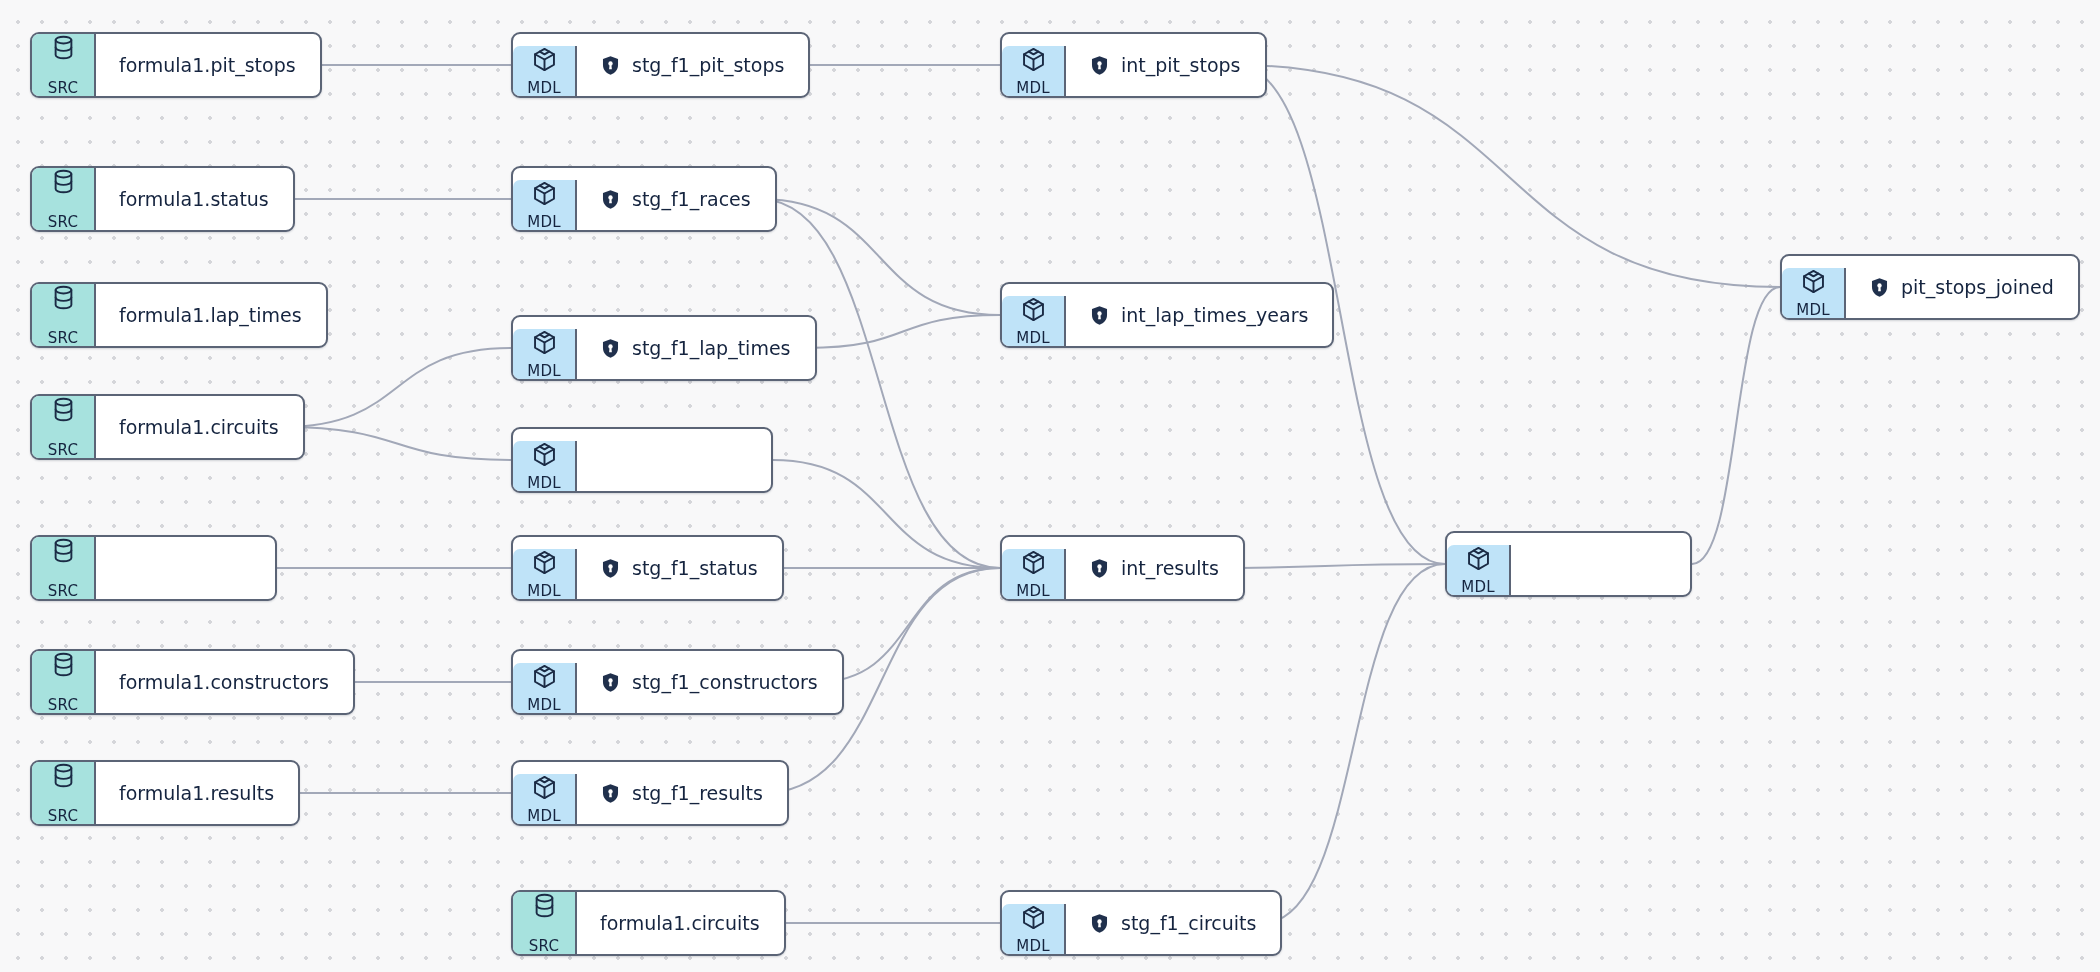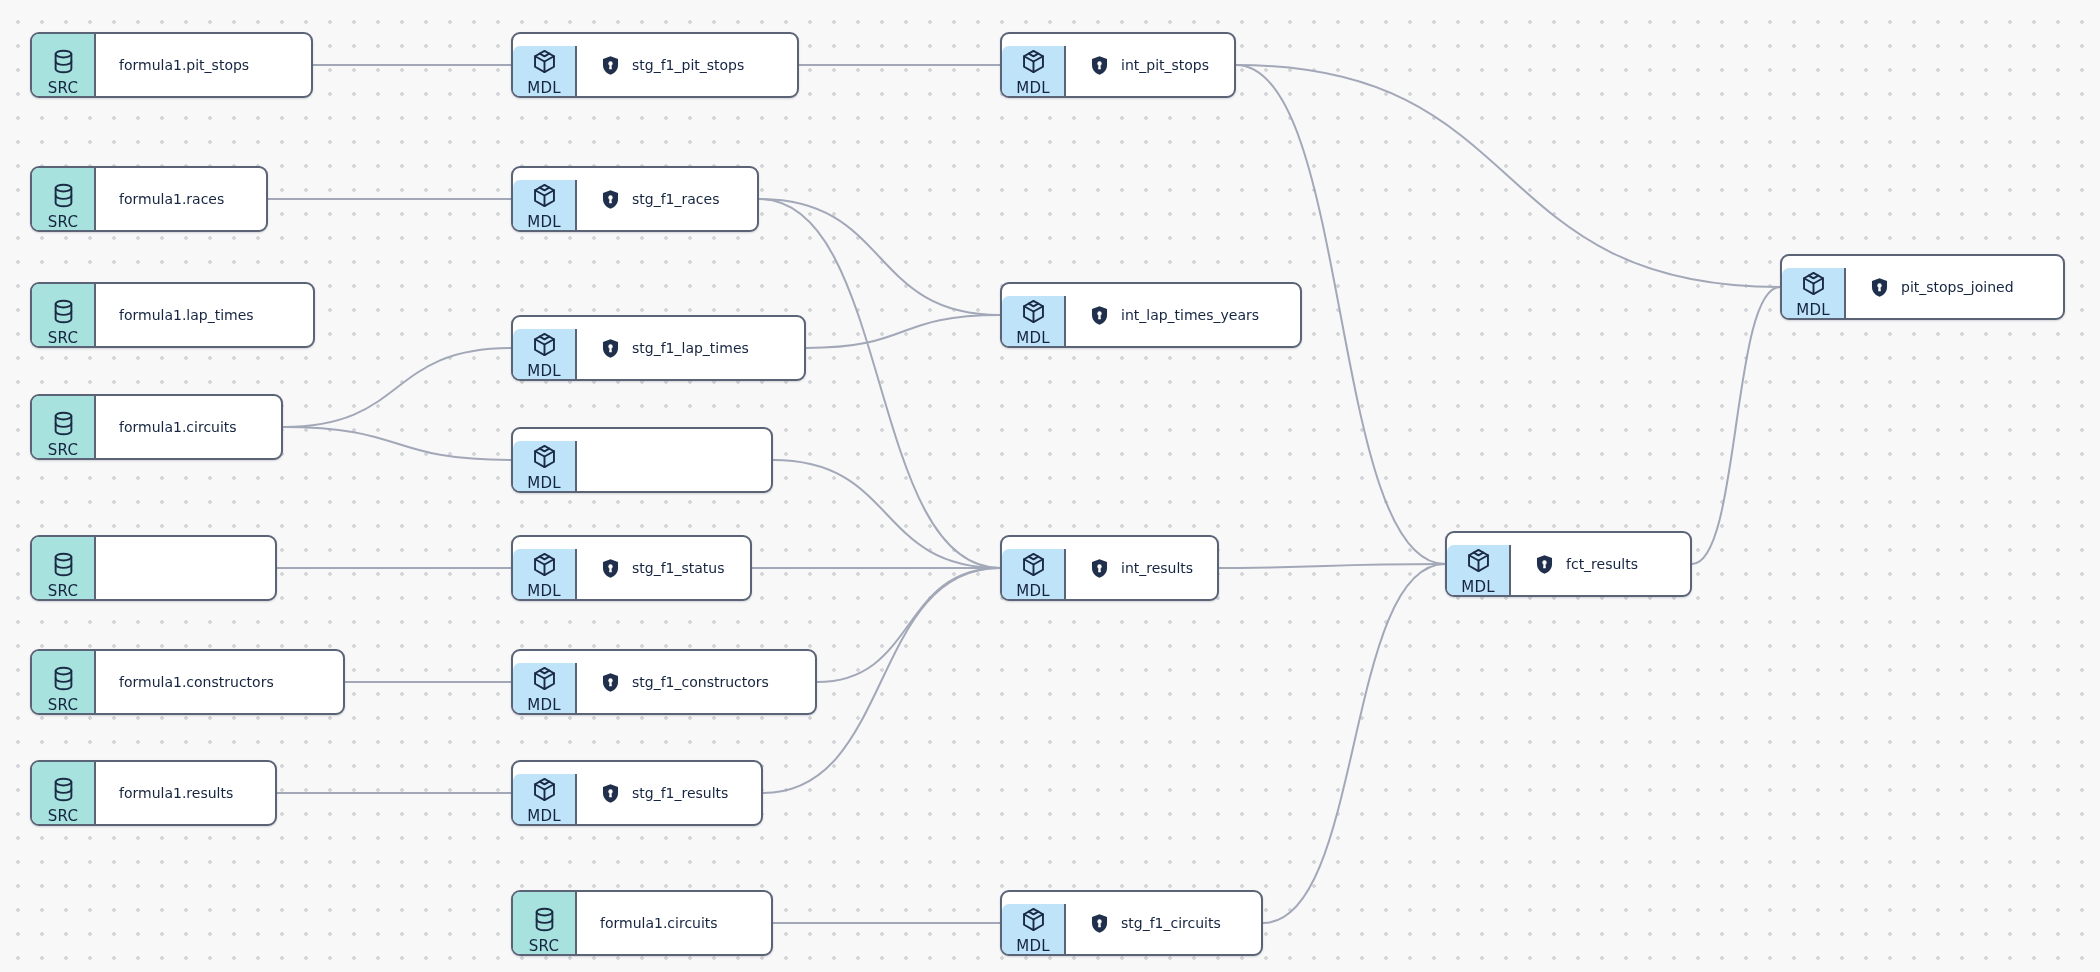--- a/index.html
+++ b/index.html
@@ -20,35 +20,35 @@
   .node{
     position:absolute;height:66px;box-sizing:border-box;
     display:flex;align-items:stretch;
     background:#ffffff;
     border:2px solid #5b6476;border-radius:9px;
     box-shadow:0 1px 2px rgba(30,40,60,0.18);
     cursor:pointer;
   }
   .badge{
     width:62px;flex:0 0 62px;
-    display:flex;flex-direction:column;align-items:center;justify-content:flex-end;
+    display:flex;flex-direction:column;align-items:center;justify-content:space-between;
     border-right:2px solid #5b6476;
     border-radius:7px 0 0 7px;
     gap:1px;
   }
   .badge.src{background:#a7e2de;}
   .badge.mdl{background:#bfe3f8;margin-top:12px;}
   .badge .badge-label{
     font-size:15px;line-height:16px;color:#15243f;letter-spacing:0.2px;
   }
   .node-body{
     display:flex;align-items:center;
     padding:0 24px 0 23px;gap:11px;white-space:nowrap;
   }
-  .node-label{font-size:14px;color:#15243f;}
+  .node-label{font-size:19px;color:#15243f;}
   .shield{display:flex;align-items:center;}
 </style>
 </head>
 <body>
 
 <div class="canvas" id="canvas">
   <svg class="edges" id="edges">
       <path d="M 313 65 C 421.9 65, 402.1 65, 511 65"></path>
       <path d="M 268 199 C 401.65 199, 377.35 199, 511 199"></path>
       <path d="M 283 427 C 408.4 427, 385.6 348, 511 348"></path>
@@ -87,21 +87,21 @@
     <div class="node" style="left: 30px; top: 166px; min-width: 238px;">
       <div class="badge src">
         <span><svg viewBox="0 0 24 24" width="27" height="27" fill="none" stroke="#1b2b45" stroke-width="1.7" stroke-linecap="round">
             <ellipse cx="12" cy="5.4" rx="7" ry="3"></ellipse>
             <path d="M5 5.4v6.6c0 1.66 3.13 3 7 3s7-1.34 7-3V5.4"></path>
             <path d="M5 12v6.6c0 1.66 3.13 3 7 3s7-1.34 7-3V12"></path>
           </svg></span>
         <span class="badge-label">SRC</span>
       </div>
       <div class="node-body">
-        <span class="node-label">formula1.races</span>
+        <span class="node-label">formula1.status</span>
       </div>
     </div>
     <div class="node" style="left: 30px; top: 282px; min-width: 285px;">
       <div class="badge src">
         <span><svg viewBox="0 0 24 24" width="27" height="27" fill="none" stroke="#1b2b45" stroke-width="1.7" stroke-linecap="round">
             <ellipse cx="12" cy="5.4" rx="7" ry="3"></ellipse>
             <path d="M5 5.4v6.6c0 1.66 3.13 3 7 3s7-1.34 7-3V5.4"></path>
             <path d="M5 12v6.6c0 1.66 3.13 3 7 3s7-1.34 7-3V12"></path>
           </svg></span>
         <span class="badge-label">SRC</span>
@@ -395,30 +395,20 @@
     </div>
     <div class="node" style="left: 1445px; top: 531px; min-width: 247px;">
       <div class="badge mdl">
         <span><svg viewBox="0 0 24 24" width="27" height="27" fill="none" stroke="#1b2b45" stroke-width="1.7" stroke-linejoin="round" stroke-linecap="round">
             <path d="M12 2.6l8.4 4.7v9.4L12 21.4l-8.4-4.7V7.3z"></path>
             <path d="M3.6 7.3L12 12l8.4-4.7"></path>
             <path d="M12 12v9.4"></path>
             <path d="M7.8 5l4.2 2.4L16.2 5"></path>
           </svg></span>
         <span class="badge-label">MDL</span>
-      </div>
-      <div class="node-body">
-        <span class="shield">
-          <svg viewBox="0 0 24 24" width="21" height="23">
-            <path fill="#20304c" d="M12 1.4l8.6 3.1v6.9c0 5.3-3.5 9.2-8.6 11.2-5.1-2-8.6-5.9-8.6-11.2V4.5z"></path>
-            <circle cx="12" cy="9.6" r="2.5" fill="#ffffff"></circle>
-            <path fill="#ffffff" d="M10.9 11.2h2.2l.45 5.1h-3.1z"></path>
-          </svg>
-        </span>
-        <span class="node-label">fct_results</span>
       </div>
     </div>
     <div class="node" style="left: 1780px; top: 254px; min-width: 285px;">
       <div class="badge mdl">
         <span><svg viewBox="0 0 24 24" width="27" height="27" fill="none" stroke="#1b2b45" stroke-width="1.7" stroke-linejoin="round" stroke-linecap="round">
             <path d="M12 2.6l8.4 4.7v9.4L12 21.4l-8.4-4.7V7.3z"></path>
             <path d="M3.6 7.3L12 12l8.4-4.7"></path>
             <path d="M12 12v9.4"></path>
             <path d="M7.8 5l4.2 2.4L16.2 5"></path>
           </svg></span>

